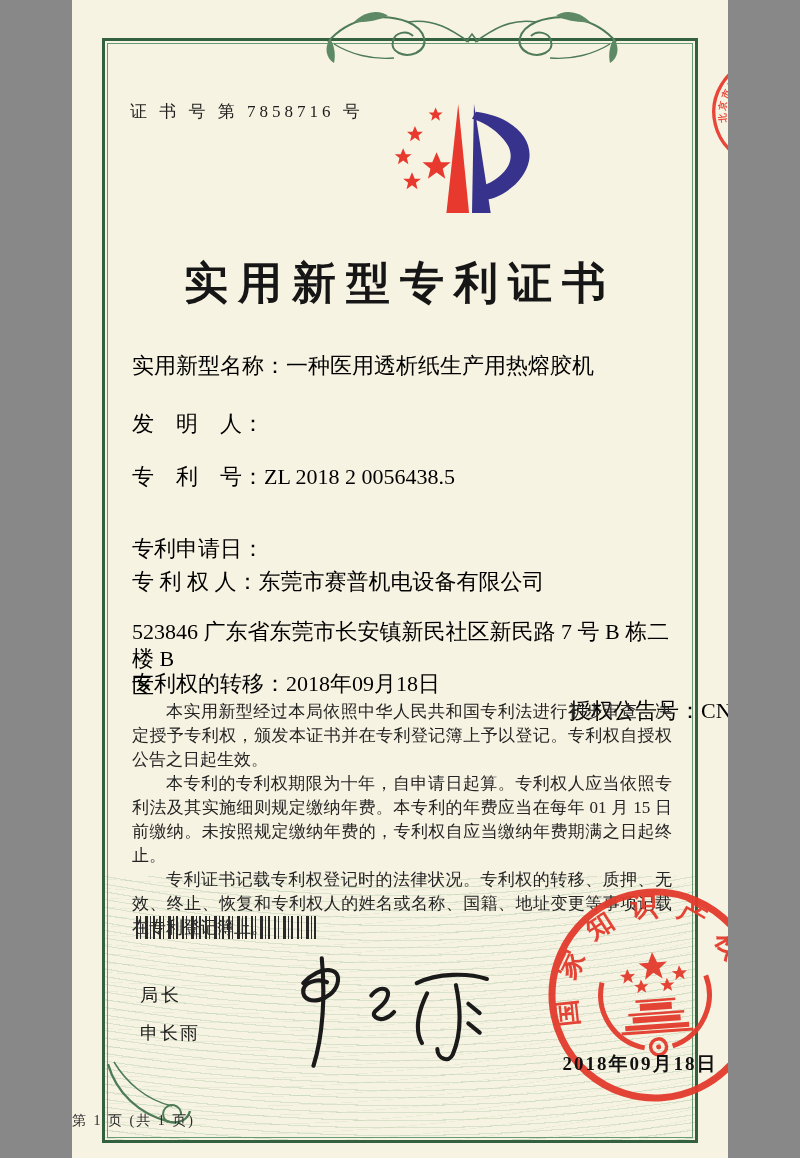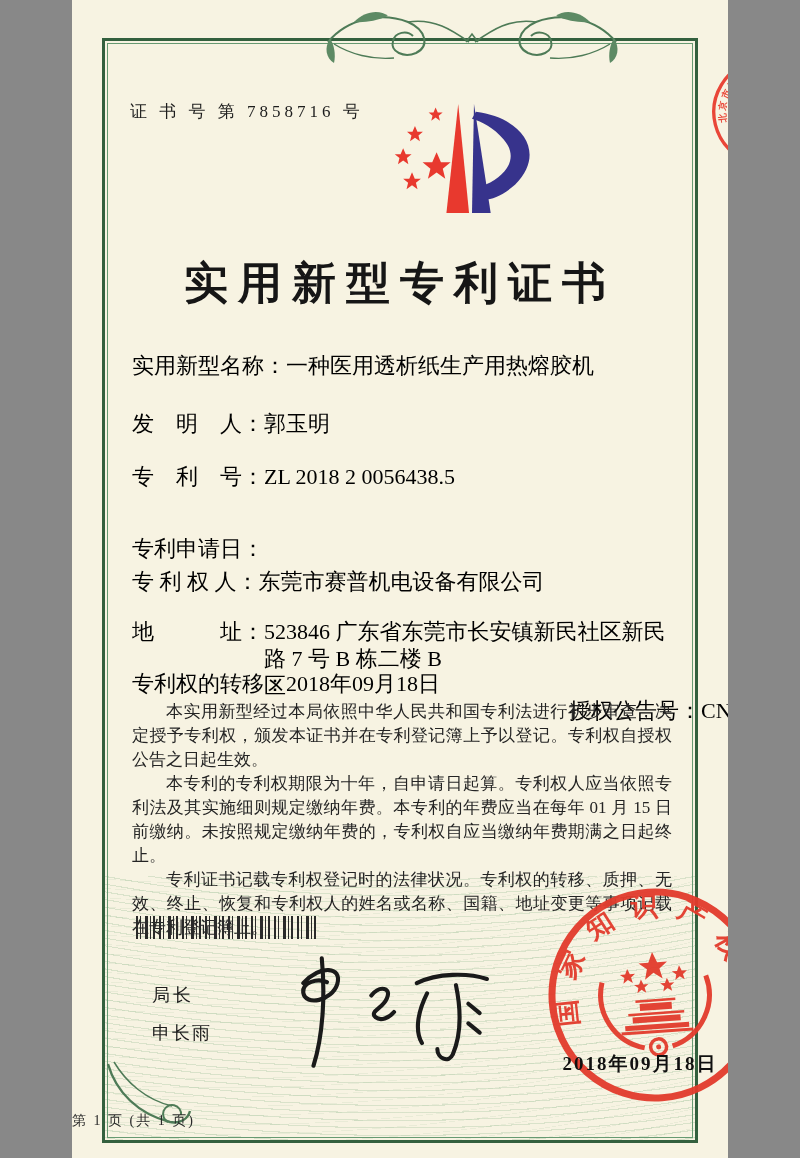--- a/index.html
+++ b/index.html
@@ -45,21 +45,21 @@
     font-size:17px; line-height:24px; text-align:justify; color:#242424; }
   .paras p { text-indent:2em; }
 
   .barcode { position:absolute; left:64px; top:916px; width:182px; height:23px; z-index:4;
     background:
       repeating-linear-gradient(90deg,#2a2a2a 0 2px,transparent 2px 4px,#2a2a2a 4px 5px,
         transparent 5px 9px,#2a2a2a 9px 12px,transparent 12px 14px,#2a2a2a 14px 15px,
         transparent 15px 17px,#2a2a2a 17px 19px,transparent 19px 23px); }
 
   .bureau { position:absolute; left:68px; top:983px; z-index:4; font-size:18px;
-    letter-spacing:3px; color:#1b1b1b;margin-left:12px; }
+    letter-spacing:3px; color:#1b1b1b; }
   .bureau .line2 { margin-top:14px; letter-spacing:2px;font-family:Liberation Serif, serif; }
 
   .sig { position:absolute; left:192px; top:948px; width:258px; height:128px; z-index:5; }
 
   .seal { position:absolute; left:470px; top:882px; width:226px; height:226px; z-index:5; opacity:.95; }
   .seal-date { position:absolute; left:480px; top:1051px; width:176px; z-index:6;
     text-align:center; font-size:19px; font-weight:600; letter-spacing:2px; color:#101010; }
 
   .tax-stamp { position:absolute; left:636px; top:54px; width:116px; height:116px; z-index:6;
     transform:rotate(-14deg); opacity:.92; }
@@ -134,35 +134,33 @@
   </svg>
 
   <div class="title">实用新型专利证书</div>
 
   <div class="frow r1">
     <span class="flabel">实用新型名称：</span>
     <span class="fvalue">一种医用透析纸生产用热熔胶机</span>
   </div>
   <div class="frow r2">
     <span class="flabel">发　明　人：</span>
-    <span class="fvalue">郭玉明</span>
   </div>
   <div class="frow r3">
     <span class="flabel">专　利　号：</span>
     <span class="fvalue">ZL 2018 2 0056438.5</span>
   </div>
   <div class="frow r4">
     <span class="flabel">专利申请日：</span>
   </div>
   <div class="frow r5">
     <span class="flabel">专 利 权 人：</span>
     <span class="fvalue">东莞市赛普机电设备有限公司</span>
   </div>
   <div class="frow r6">
-    <span class="flabel">地　　　址：</span>
     <span class="fvalue">
       <span style="display:block">523846 广东省东莞市长安镇新民社区新民路 7 号 B 栋二楼 B</span>
       <span style="display:block">区</span>
     </span>
   </div>
   <div class="frow r7" style="display:block">
     <span class="flabel">专利权的转移：</span><span>2018年09月18日</span>
     <span class="grant-right">
       <span>授权公告号：</span><span>CN 207872534 U</span>
     </span>

